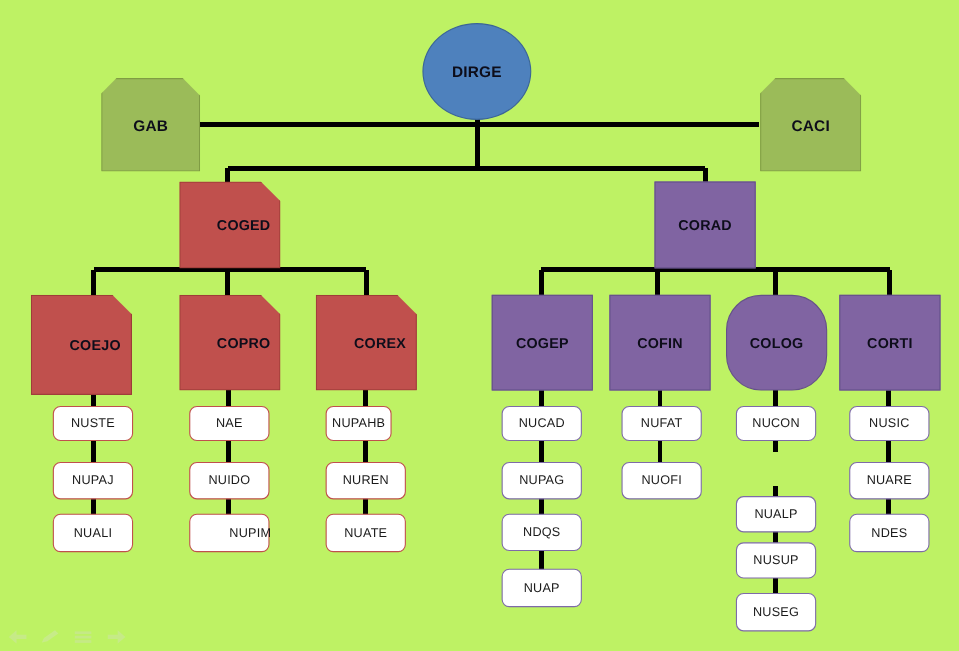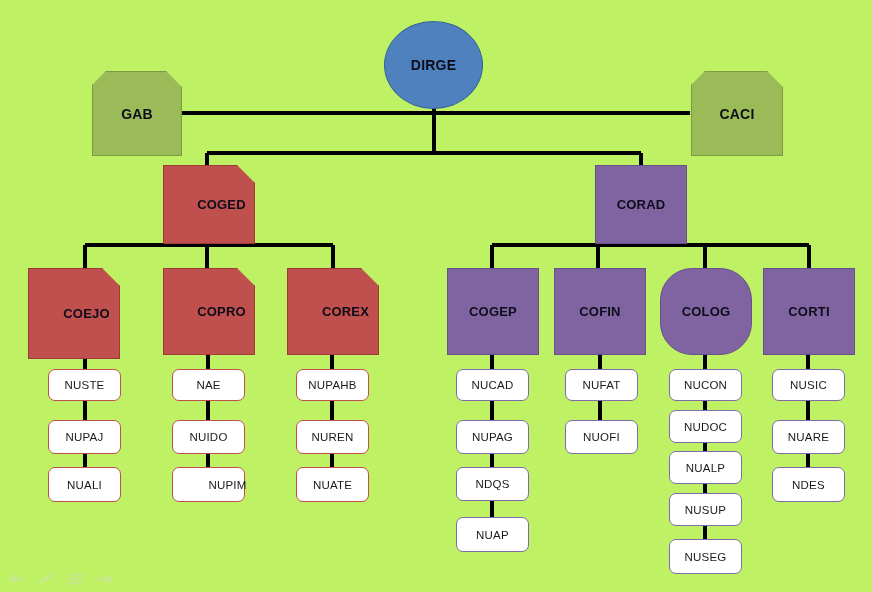--- a/index.html
+++ b/index.html
@@ -211,21 +211,21 @@
   <div class="node n-leaf red-leaf" style="left:172px; top:369px; width:73px; height:32px;">
     <span>NAE</span>
   </div>
   <div class="node n-leaf red-leaf" style="left:172px; top:420px; width:73px; height:34px;">
     <span>NUIDO</span>
   </div>
   <div class="node n-leaf red-leaf" style="left:172px; top:467px; width:73px; height:35px;padding-left:38px;">
     <span>NUPIM</span>
   </div>
 
-  <div class="node n-leaf red-leaf" style="left:296px; top:369px; width:73px; height:32px;">
+  <div class="node n-leaf red-leaf" style="left:296px; top:369px; width:60px; height:32px;">
     <span>NUPAHB</span>
   </div>
   <div class="node n-leaf red-leaf" style="left:296px; top:420px; width:73px; height:34px;">
     <span>NUREN</span>
   </div>
   <div class="node n-leaf red-leaf" style="left:296px; top:467px; width:73px; height:35px;">
     <span>NUATE</span>
   </div>
 
   <div class="node n-leaf purple-leaf" style="left:456px; top:369px; width:73px; height:32px;">
@@ -243,23 +243,20 @@
 
   <div class="node n-leaf purple-leaf" style="left:565px; top:369px; width:73px; height:32px;">
     <span>NUFAT</span>
   </div>
   <div class="node n-leaf purple-leaf" style="left:565px; top:420px; width:73px; height:34px;">
     <span>NUOFI</span>
   </div>
 
   <div class="node n-leaf purple-leaf" style="left:669px; top:369px; width:73px; height:32px;">
     <span>NUCON</span>
-  </div>
-  <div class="node n-leaf purple-leaf" style="left:669px; top:410px; width:73px; height:33px;">
-    <span>NUDOC</span>
   </div>
   <div class="node n-leaf purple-leaf" style="left:669px; top:451px; width:73px; height:33px;">
     <span>NUALP</span>
   </div>
   <div class="node n-leaf purple-leaf" style="left:669px; top:493px; width:73px; height:33px;">
     <span>NUSUP</span>
   </div>
   <div class="node n-leaf purple-leaf" style="left:669px; top:539px; width:73px; height:35px;">
     <span>NUSEG</span>
   </div>

